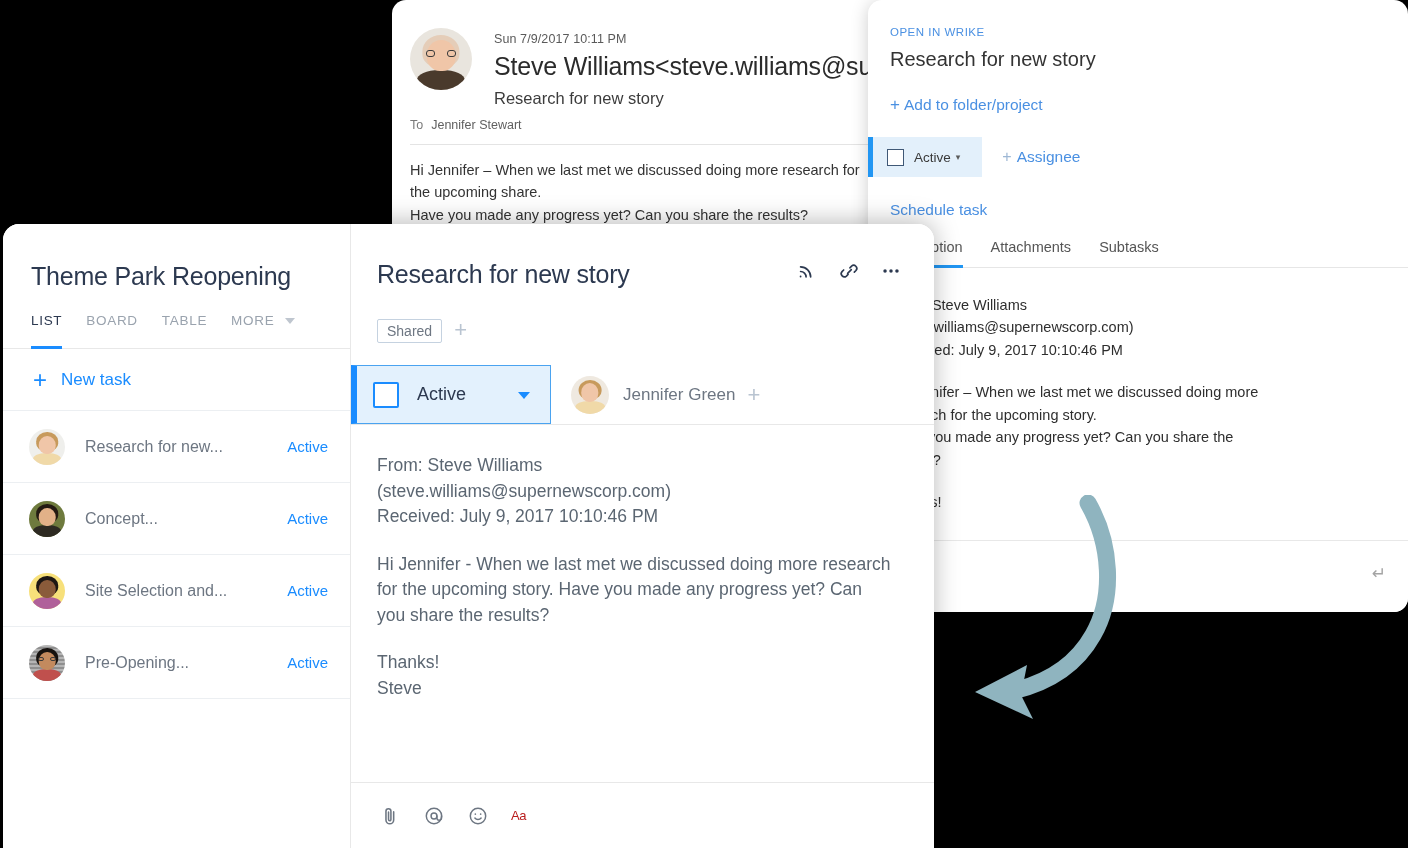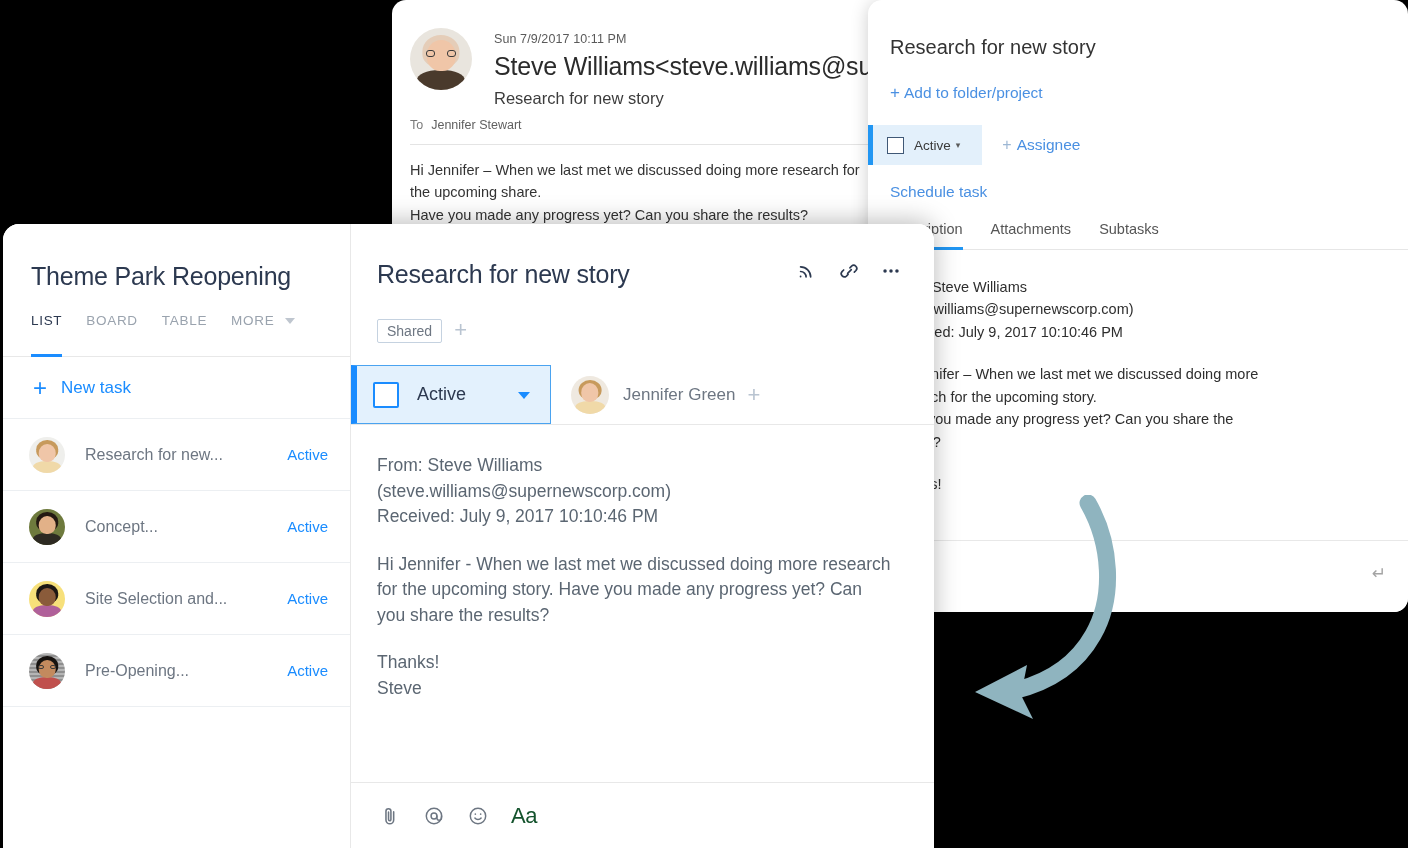--- a/index.html
+++ b/index.html
@@ -68,21 +68,21 @@
     height: 40px; padding: 0 22px 0 14px;
   }
   .wrike-chk {
     width: 17px; height: 17px; border: 1.6px solid #3f5876;
     background: #fff; margin-right: 10px;
   }
   .wrike-status-txt { font-size: 13.5px; color: #3a3a3a; }
   .wrike-caret { font-size: 9px; color: #5b5b5b; margin-left: 5px; }
   .wrike-assignee { font-size: 15.5px; color: #4a90e2; margin-left: 20px; }
   .wrike-assignee .plus { font-size: 16px; margin-right: 5px; color: #9db7d4; }
-  .wrike-schedule { font-size: 15.5px; color: #4a90e2; margin-top: 18px; }
+  .wrike-schedule { font-size: 15.5px; color: #4a90e2; margin-top: 24px; }
   .wrike-tabs {
     display: flex; gap: 28px; margin-top: 20px;
     border-bottom: 1px solid #e6e6e6; padding-bottom: 10px;
     position: relative; padding-right: 22px;
   }
   .wrike-tab { font-size: 14.5px; color: #555; position: relative; padding-bottom: 2px; }
   .wrike-tab.active::after {
     content: ""; position: absolute; left: 0; right: 0; bottom: -11px;
     height: 3px; background: #2196f3;
   }
@@ -124,21 +124,21 @@
     font-size: 25px; color: #2c3950; font-weight: 400;
     padding: 38px 0 0 28px; letter-spacing: -.2px;
   }
   .tl-tabs {
     display: flex; align-items: flex-end; gap: 24px;
     padding: 22px 0 0 28px; border-bottom: 1px solid #e8e8e8;
     position: relative;
   }
   .tl-tab {
     font-size: 13.5px; letter-spacing: .7px; color: #9aa3ae;
-    padding-bottom: 28px; position: relative;
+    padding-bottom: 20px; position: relative;
   }
   .tl-tab.active { color: #2c3950; }
   .tl-tab.active::after {
     content: ""; position: absolute; left: 0; right: 0; bottom: -1px;
     height: 3px; background: #1a8cff;
   }
   .tl-tab .dcaret {
     display: inline-block; margin-left: 6px;
     border-left: 5px solid transparent; border-right: 5px solid transparent;
     border-top: 6px solid #bfc6cf; vertical-align: middle;
@@ -223,21 +223,21 @@
   .detail-body p:last-child { margin-bottom: 0; }
 
   .comment-bar {
     height: 66px; border-top: 1px solid #e8e8e8;
     display: flex; align-items: center;
     padding: 0 28px 0 28px;
   }
   .comment-placeholder { flex: 1; font-size: 17px; color: #b4bcc5; }
   .comment-icons { display: flex; align-items: center; gap: 22px; }
   .ci { color: #6d7682; width: 22px; height: 22px; }
-  .ci-aa { font-size: 22px; color: #14532d; letter-spacing: -.5px; }
+  .ci-aa { font-size: 13px; color: #b91c1c; letter-spacing: -.5px; }
 
   
   .arrow-svg { position: absolute; left: 955px; top: 495px; width: 195px; height: 235px; }
 
   
   .face { position: absolute; inset: 0; }
   .face .head {
     position: absolute; left: 50%; top: 20%;
     width: 46%; height: 50%; border-radius: 50% 50% 46% 46%;
     transform: translateX(-50%); background: #e8b89a;
@@ -286,20 +286,21 @@
     <div class="email-divider"></div>
     <div class="email-body">
       <div>Hi Jennifer – When we last met we discussed doing more research for</div>
       <div>the upcoming share.</div>
       <div>Have you made any progress yet? Can you share the results?</div>
     </div>
   </div>
 
   <div class="wrike-panel">
     <div class="wrike-inner">
+      <div class="open-in-wrike">OPEN IN WRIKE</div>
       <div class="wrike-title">Research for new story</div>
       <div class="wrike-addfolder">
         <span class="plus">+</span><span>Add to folder/project</span>
       </div>
       <div class="wrike-status-row">
         <div class="wrike-status-chip">
           <div class="wrike-chk"></div>
           <span class="wrike-status-txt">Active</span>
           <span class="wrike-caret">▾</span>
         </div>

